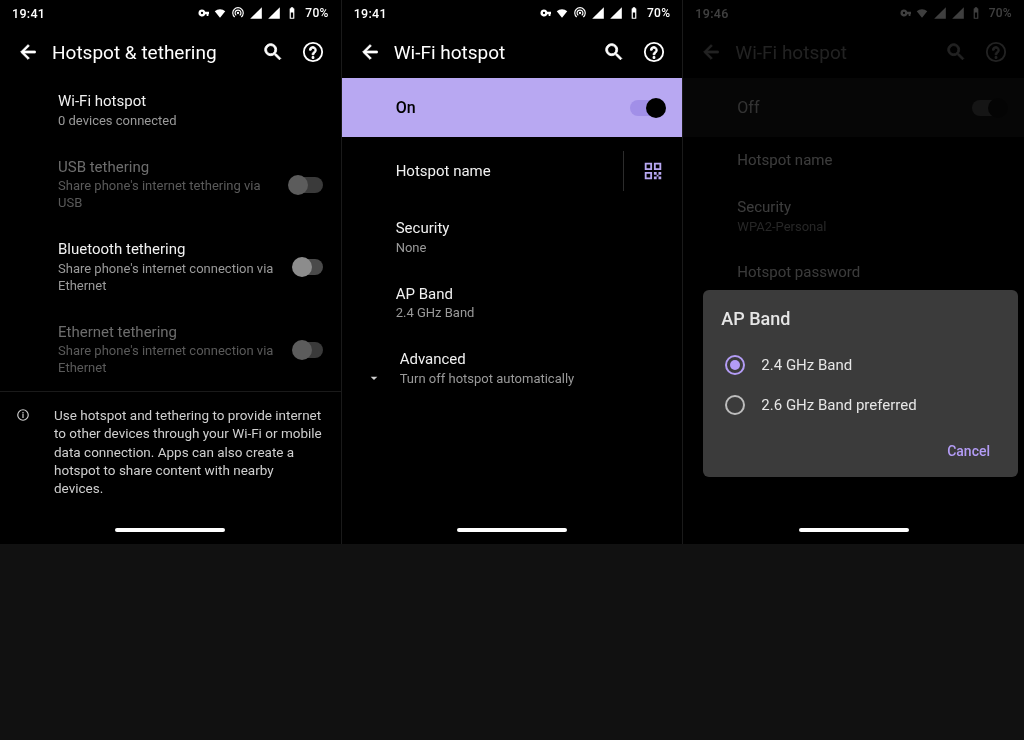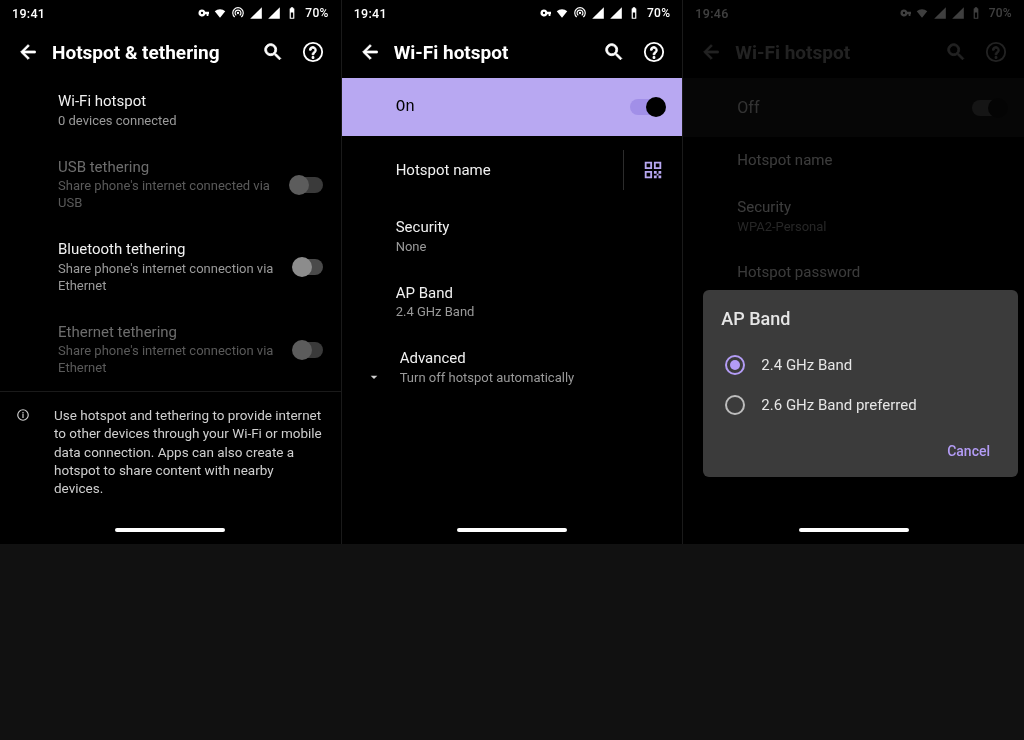--- a/index.html
+++ b/index.html
@@ -54,21 +54,21 @@
     align-items: center;
     padding: 0 8px;
   }
   .appheader .back {
     width: 40px; height: 40px;
     display:flex; align-items:center; justify-content:center;
   }
   .appheader .title {
     flex: 1 1 auto;
     font-size: 19px;
-    font-weight: 700;
+    font-weight: 400;
     color: #fff;
     padding-left: 4px;
   }
   .appheader .hicon {
     width: 40px; height: 40px;
     display:flex; align-items:center; justify-content:center;
   }
   .hic { width: 22px; height: 22px; fill: #fff; stroke:#fff; }
 
   
@@ -118,21 +118,21 @@
   .info .icw { width:24px; flex:0 0 24px; padding-top:2px; }
 
   
   .highlight-row {
     background: #b8a8f2;
     padding: 20px 18px 20px 54px;
     display:flex; align-items:center;
   }
   .highlight-row .lbl {
     flex:1 1 auto;
-    font-size: 16px; font-weight:500; color:#000;font-family:Liberation Mono, monospace;
+    font-size: 16px; font-weight:500; color:#000;
   }
   .qr-wrap {
     border-left: 1px solid #2c2c2c;
     margin-left: 12px;
     padding-left: 18px;
     height: 40px;
     display:flex; align-items:center;
   }
   .qric { width:22px; height:22px; fill:#b8a8f2; }
   .adv-row { padding-left: 24px; display:flex; align-items:flex-end; }
@@ -246,21 +246,21 @@
       <div class="row">
         <div class="txt">
           <div class="primary">Wi-Fi hotspot</div>
           <div class="secondary">0 devices connected</div>
         </div>
       </div>
 
       <div class="row disabled">
         <div class="txt">
           <div class="primary">USB tethering</div>
-          <div class="secondary">Share phone's internet connected via USB</div>
+          <div class="secondary">Share phone's internet tethering via USB</div>
         </div>
         <div class="toggle off-disabled">
             <div class="knob"></div>
           </div>
       </div>
 
       <div class="row">
         <div class="txt">
           <div class="primary">Bluetooth tethering</div>
           <div class="secondary">Share phone's internet connection via Ethernet</div>

